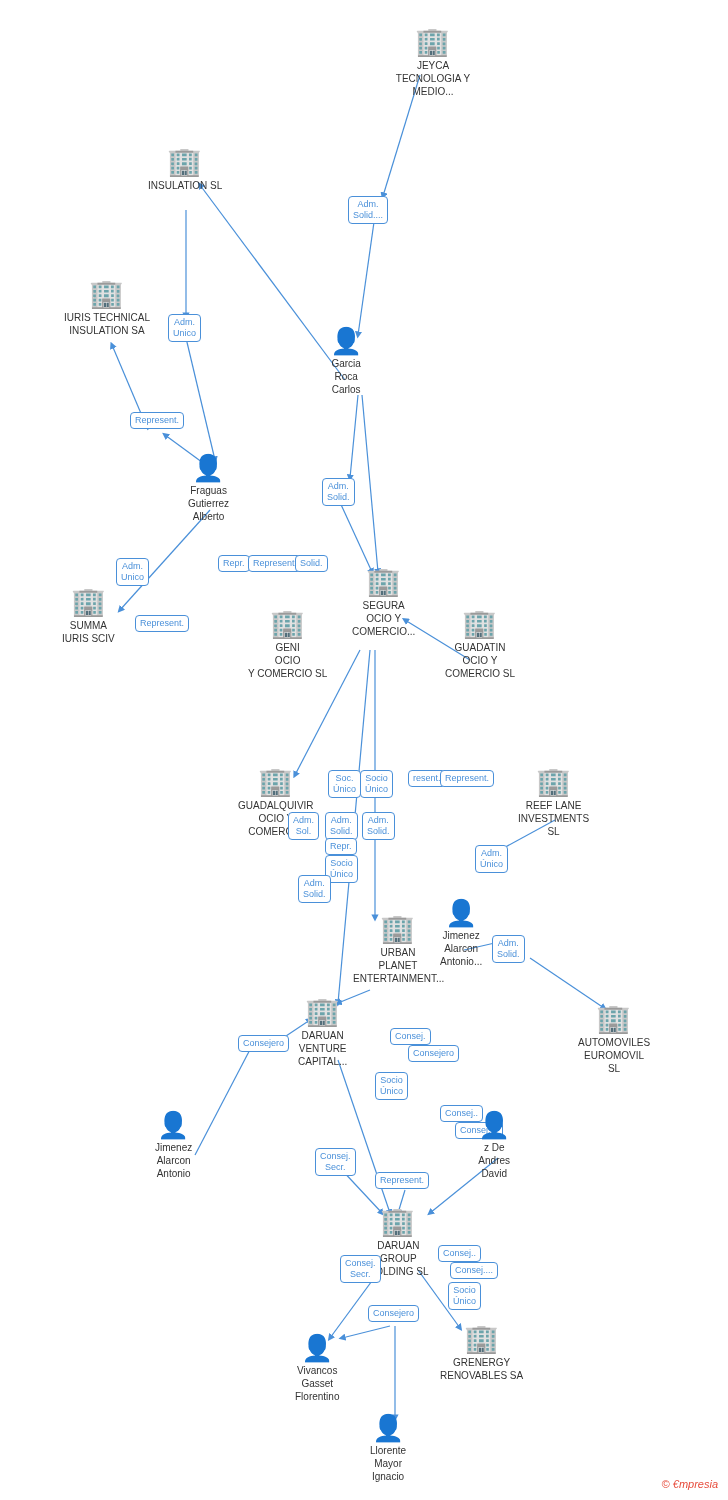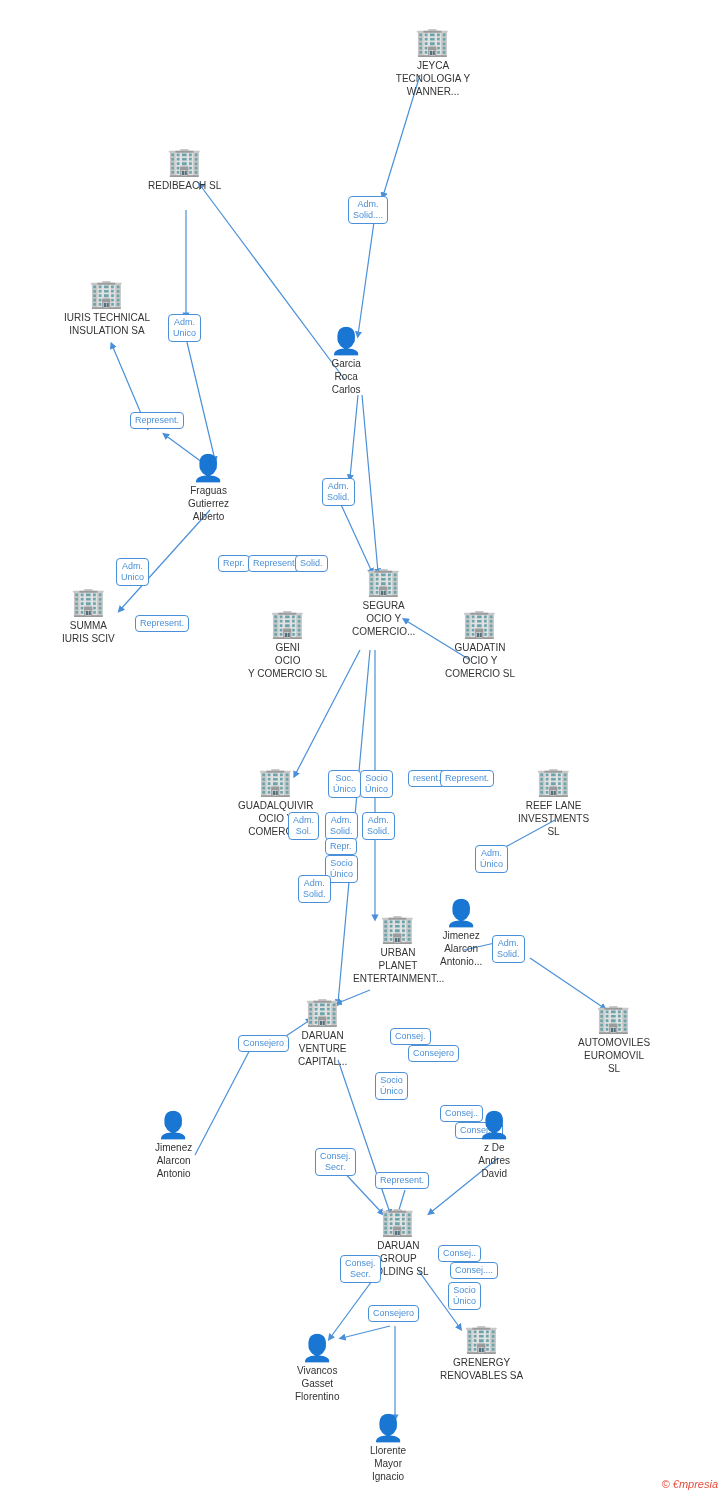--- a/index.html
+++ b/index.html
@@ -143,30 +143,30 @@
 
     <line x1="390" y1="1326" x2="342" y2="1338" stroke="#4a90d9" stroke-width="1.2" marker-end="url(#arr)"></line>
 
     <line x1="395" y1="1326" x2="395" y2="1418" stroke="#4a90d9" stroke-width="1.2" marker-end="url(#arr)"></line>
 
     <line x1="498" y1="1158" x2="430" y2="1213" stroke="#4a90d9" stroke-width="1.2" marker-end="url(#arr)"></line>
   </svg>
 
   <div class="node" style="left:388px;top:28px;">
     <div class="building-icon">🏢</div>
-    <div class="node-label">JEYCA TECNOLOGIA Y WANNER...</div>
+    <div class="node-label">JEYCA TECNOLOGIA Y MEDIO...</div>
   </div>
 
   <div class="role-badge" style="left:348px;top:196px;">
     <span>Adm.<br>Solid....</span>
   </div>
 
   <div class="node" style="left:148px;top:148px;">
     <div class="building-icon">🏢</div>
-    <div class="node-label">REDIBEACH SL</div>
+    <div class="node-label">INSULATION SL</div>
   </div>
 
   <div class="role-badge" style="left:168px;top:314px;">
     <span>Adm.<br>Unico</span>
   </div>
 
   <div class="node" style="left:62px;top:280px;">
     <div class="building-icon">🏢</div>
     <div class="node-label">IURIS TECHNICAL INSULATION SA</div>
   </div>

